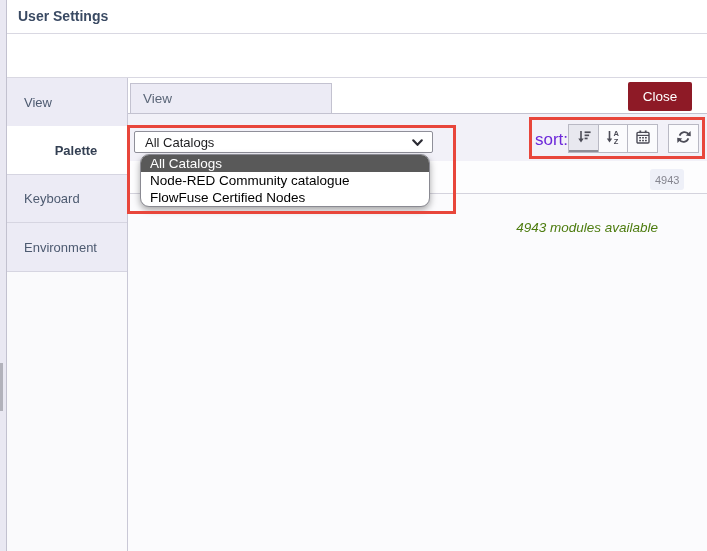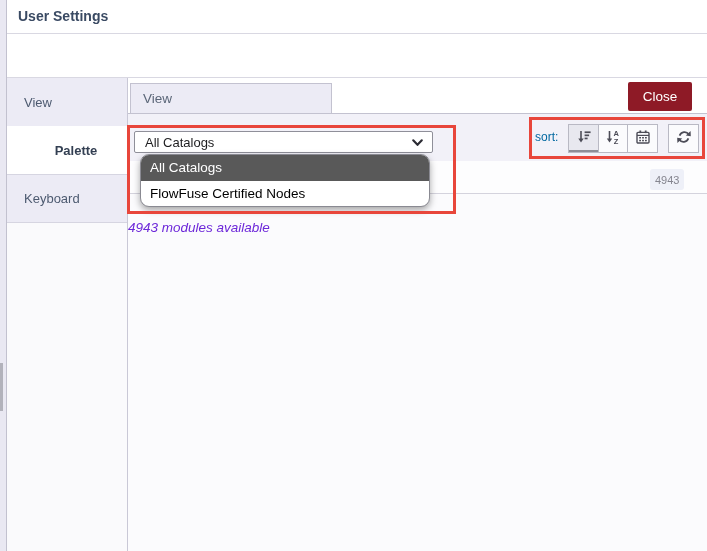--- a/index.html
+++ b/index.html
@@ -43,21 +43,21 @@
   .tab-install { left:338px; width:197px; background:#ffffff; border:1px solid #c3c2d0; border-bottom:none; color:#3e4a5e; font-weight:bold; z-index:3; }
 
   
   .toolbar-row { left:128px; top:114px; width:579px; height:47px; background:#f2f1f8; }
   .search-row  { left:128px; top:161px; width:579px; height:33px; background:#fdfdfe; border-bottom:1px solid #d4d3dd; }
   .list-area   { left:128px; top:194px; width:579px; height:357px; background:#fbfbfd; }
   .count-badge {
     left:650px; top:169px; min-width:32px; height:21px; background:#eef0f8; border-radius:3px;
     color:#85858f; font-size:11px; display:flex; align-items:center; justify-content:center; padding:0 5px;
   }
-  .empty-text { left:128px; top:220px; width:530px; text-align:left; font-size:13.5px; font-style:italic; color:#6d28d9; }
+  .empty-text { left:128px; top:220px; width:530px; text-align:right; font-size:13.5px; font-style:italic; color:#4d7c0f; }
 
   
   .catalog-select {
     left:134px; top:131px; width:299px; height:22px; background:#fff; border:1px solid #8f8f99;
     border-radius:2px; font-size:13px; color:#1d1d1f; display:flex; align-items:center;
     padding-left:10px; cursor:pointer; z-index:5;
   }
   .catalog-select .chev { position:absolute; right:7px; top:3px; }
 
   
@@ -65,21 +65,21 @@
     left:140px; top:154px; width:290px; height:53px; background:#fff; border:1px solid #8a8a92;
     border-radius:9px; overflow:hidden; z-index:10; box-shadow:0 3px 7px rgba(0,0,0,0.35);
     display:flex; flex-direction:column;
   }
   .catalog-option {
     flex:1; font-size:13.5px; color:#000; display:flex; align-items:center; padding-left:9px; cursor:pointer;
   }
   .catalog-option.highlighted { background:#595959; color:#fff; }
 
   
-  .sort-label { left:535px; top:130px; font-size:12px; color:#0369a1; }
+  .sort-label { left:535px; top:130px; font-size:17px; color:#6d28d9; }
   .icon-btn {
     top:124px; height:29px; background:#fbfbfd; border:1px solid #b9b9c4; cursor:pointer;
     display:flex; align-items:center; justify-content:center; padding:0;
   }
   .icon-btn.selected { background:#e8e8ef; box-shadow:inset 0 -2px 0 #8d8d97; }
   .b1 { left:568px; width:31px; }
   .b2 { left:598px; width:30px; }
   .b3 { left:627px; width:31px; }
   .b4 { left:668px; width:31px; }
 
@@ -107,20 +107,23 @@
   <div class="abs sidebar-vborder"></div>
   <div class="abs side-item" style="top:78px;height:49px;">
     <span>View</span>
   </div>
   <div class="abs side-item selected" style="top:126px;height:49px;justify-content:center;">
     <span>Palette</span>
   </div>
   <div class="abs side-item" style="top:175px;height:48px;">
     <span>Keyboard</span>
   </div>
+  <div class="abs side-item" style="top:223px;height:49px;">
+    <span>Environment</span>
+  </div>
 
   <div class="abs tabs-underline"></div>
   <div class="abs tab tab-nodes">
     <span>View</span>
   </div>
 
   <div class="abs toolbar-row"></div>
   <div class="abs search-row"></div>
   <div class="abs list-area"></div>
   <div class="abs count-badge">4943</div>
@@ -130,20 +133,21 @@
     <span>All Catalogs</span>
     <span class="chev">
       <svg width="15" height="15" viewBox="0 0 14 14">
           <path d="M3 5 L7 9.2 L11 5" fill="none" stroke="#2b2b33" stroke-width="2" stroke-linecap="round" stroke-linejoin="round"></path>
         </svg>
     </span>
   </div>
 
   <div class="abs catalog-popup">
     <div class="catalog-option highlighted">All Catalogs</div>
+    <div class="catalog-option">Node-RED Community catalogue</div>
     <div class="catalog-option">FlowFuse Certified Nodes</div>
   </div>
 
   <span class="abs sort-label">sort:</span>
 
   <button class="abs icon-btn b1 selected">
     <span>
       <svg width="16" height="16" viewBox="0 0 16 16">
         <path d="M5 2 V10.5" stroke="#4c4c57" stroke-width="1.6" fill="none"></path>
         <path d="M2.3 9.6 L5 13.6 L7.7 9.6 Z" fill="#4c4c57"></path>

